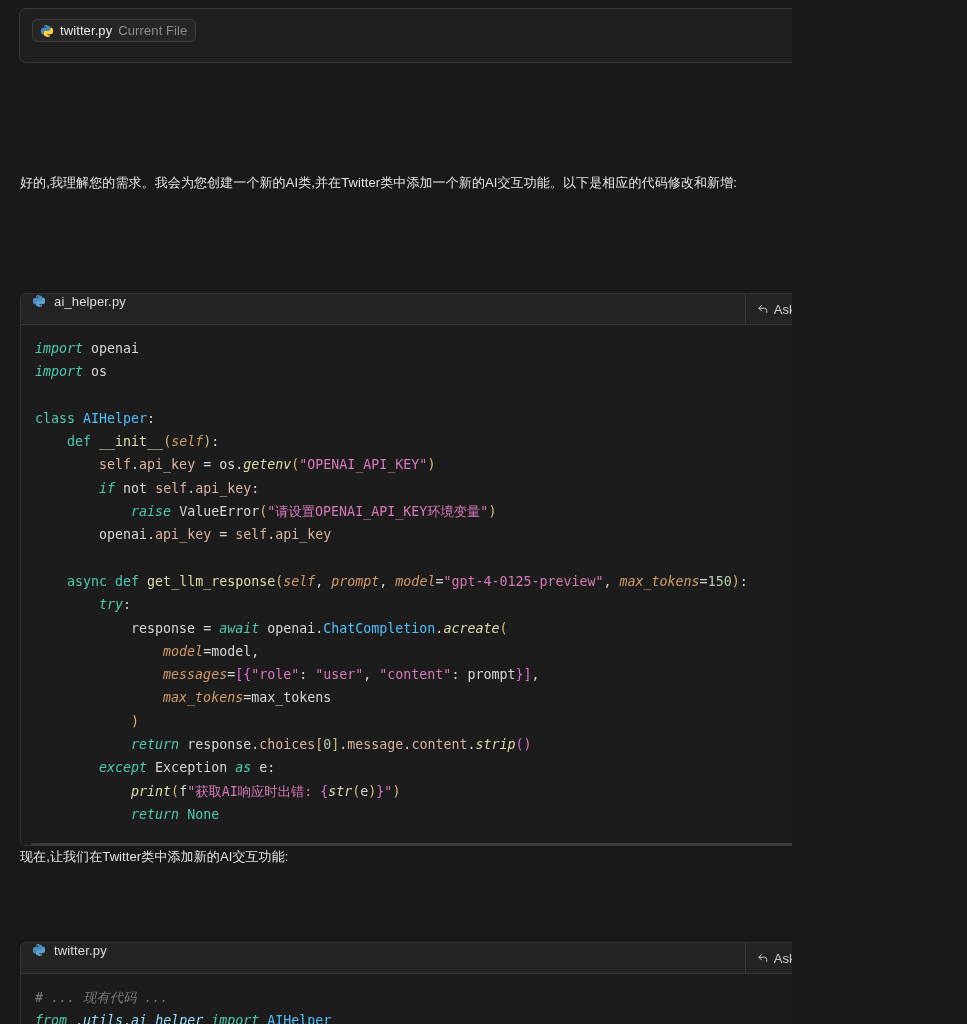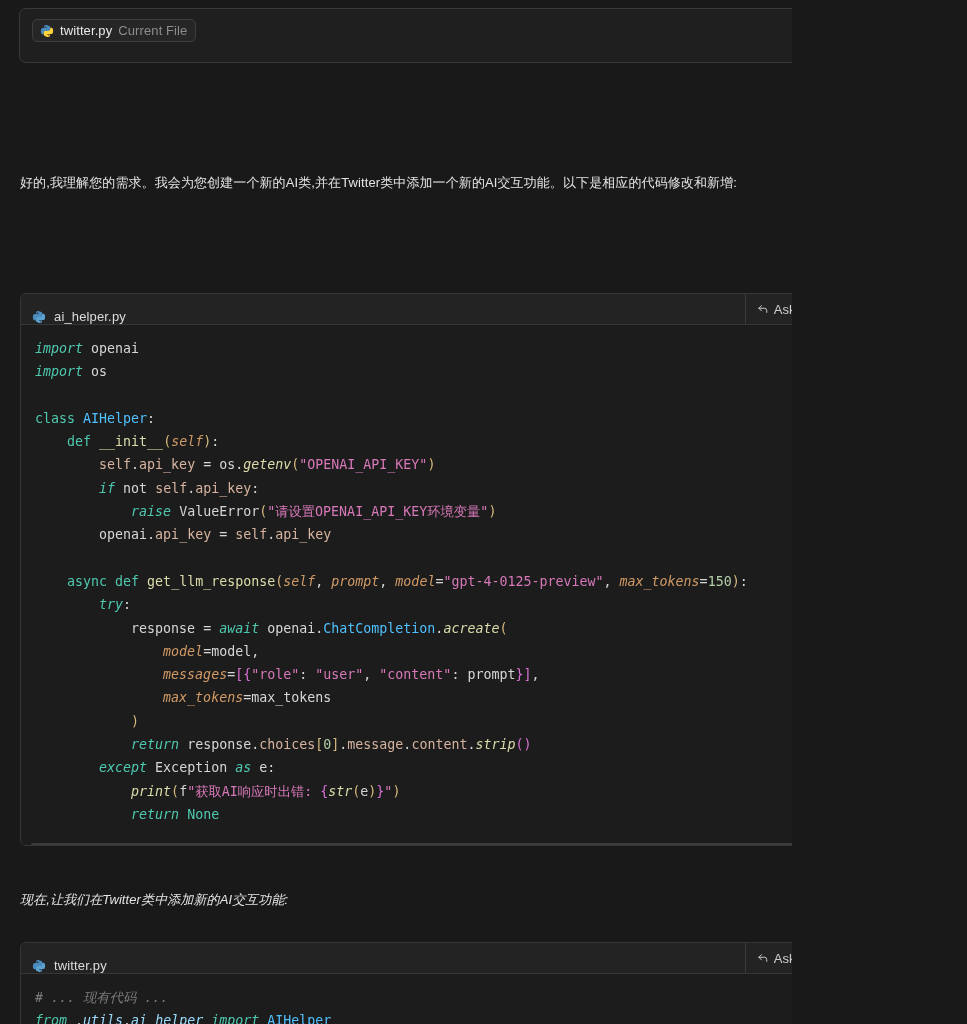--- a/index.html
+++ b/index.html
@@ -75,21 +75,21 @@
     left: 20px;
     width: 928px;
     font-size: 13px;
     line-height: 26px;
     color: #e4e4e4;
     letter-spacing: .1px;
     word-break: break-all;
   }
   #para1 { top: 170px; }
   #para2 { top: 238px; }
-  #para3 { top: 887px; font-style: italic; }
+  #para3 { top: 844px; }
 
   
   .code-block {
     position: absolute;
     left: 20px;
     width: 932px;
     box-sizing: border-box;
     border: 1px solid #363636;
     border-radius: 6px;
     background: #1c1c1c;
@@ -100,21 +100,21 @@
 
   .code-head {
     height: 30px;
     display: flex;
     align-items: stretch;
     background: #232323;
     border-bottom: 1px solid #363636;
   }
   .code-title {
     display: flex;
-    align-items: flex-end;
+    align-items: flex-start;
     gap: 8px;
     padding-left: 11px;
     flex: 1 1 auto;
     min-width: 0;
   }
   .code-fname {
     font-size: 13px;
     color: #dcdcdc;
     letter-spacing: .15px;
     white-space: nowrap;

